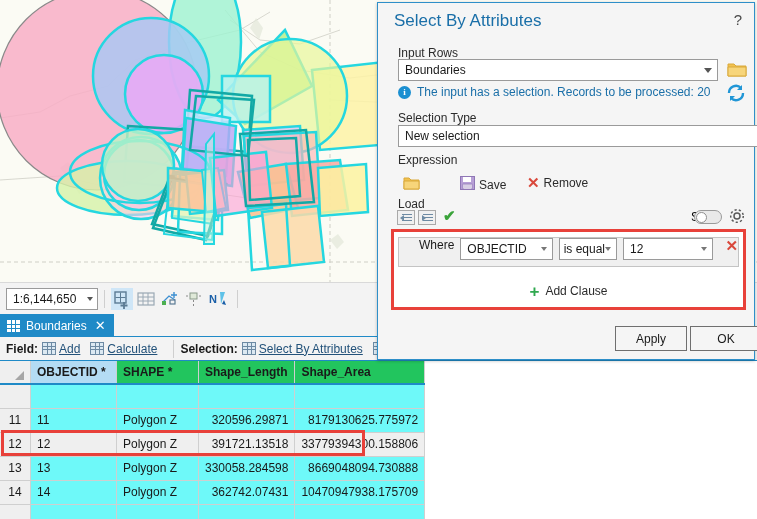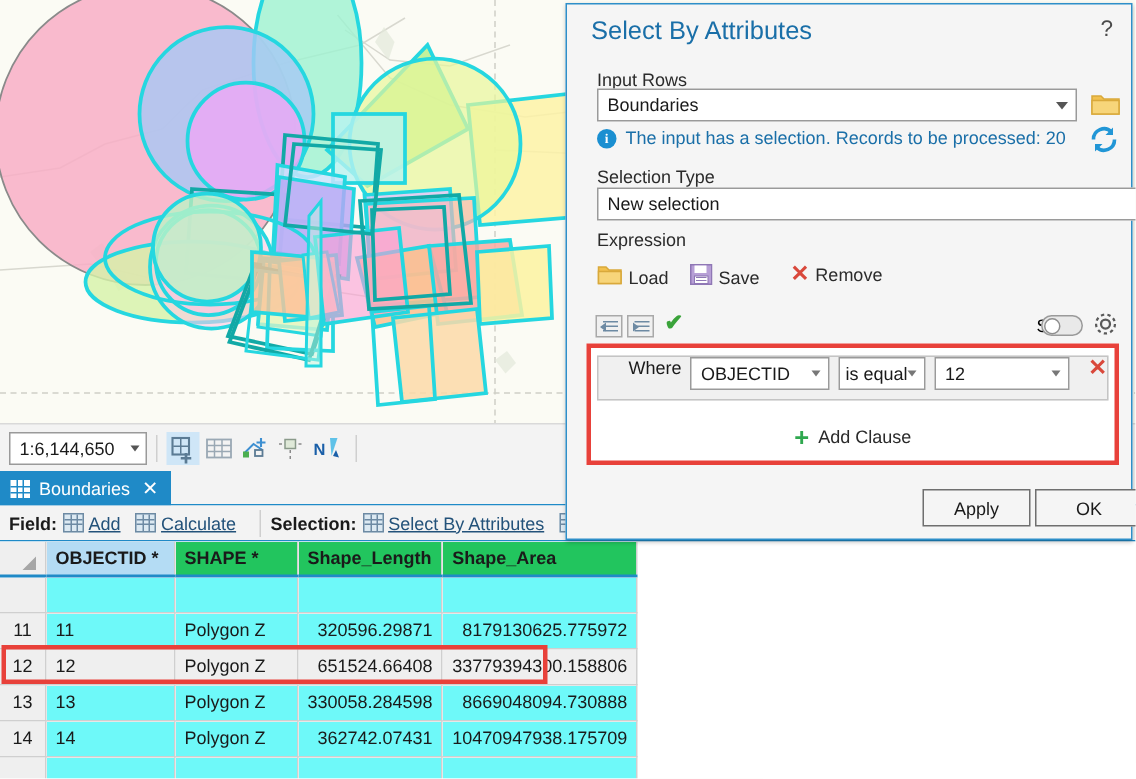--- a/index.html
+++ b/index.html
@@ -398,21 +398,21 @@
           <td class="rownum">11</td>
           <td class="cyan">11</td>
           <td class="cyan">Polygon Z</td>
           <td class="cyan num">320596.29871</td>
           <td class="cyan num">8179130625.775972</td>
         </tr>
         <tr class="sel">
           <td class="rownum">12</td>
           <td class="cyan">12</td>
           <td class="cyan">Polygon Z</td>
-          <td class="cyan num">651524.66408</td>
+          <td class="cyan num">391721.13518</td>
           <td class="cyan num">33779394300.158806</td>
         </tr>
         <tr>
           <td class="rownum">13</td>
           <td class="cyan">13</td>
           <td class="cyan">Polygon Z</td>
           <td class="cyan num">330058.284598</td>
           <td class="cyan num">8669048094.730888</td>
         </tr>
         <tr>
@@ -465,21 +465,21 @@
   </span>
 
   <div class="dlg-label field-label" style="left:398px; top:111px;">Selection Type</div>
   <div class="combo" style="left:398px; top:125px; width:412px;">
     <span class="cval">New selection</span>
     <span class="chev"></span>
   </div>
 
   <div class="dlg-label field-label" style="left:398px; top:153px;">Expression</div>
 
-  <div class="exprbtn" style="left:398px; top:176px;">
+  <div class="exprbtn" style="left:398px; top:176px;flex-direction:column;">
     <span>
       <svg width="17" height="14" viewBox="0 0 17 14">
           <path d="M1 2 h5 l2 2 h8 v9 h-15 z" fill="#f2c14e" stroke="#d9a93b" stroke-width="1"></path>
           <path d="M1 5 h15 v8 h-15 z" fill="#f7d57a" stroke="#d9a93b" stroke-width="1"></path>
         </svg>
     </span>
     <span>Load</span>
   </div>
   <div class="exprbtn" style="left:460px; top:176px;">
     <span>

